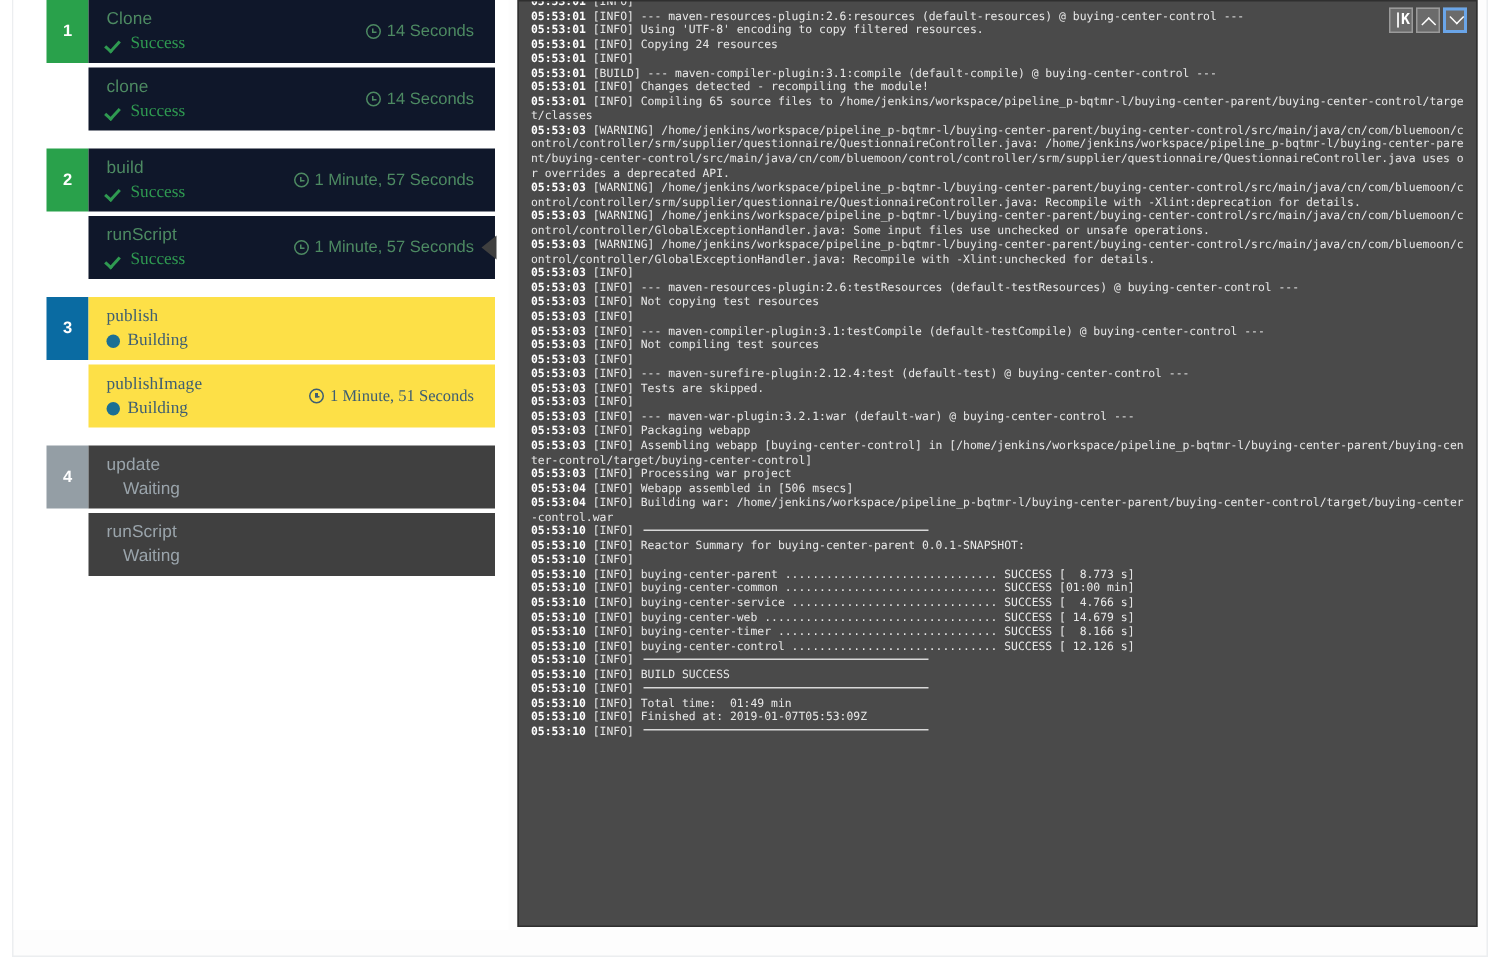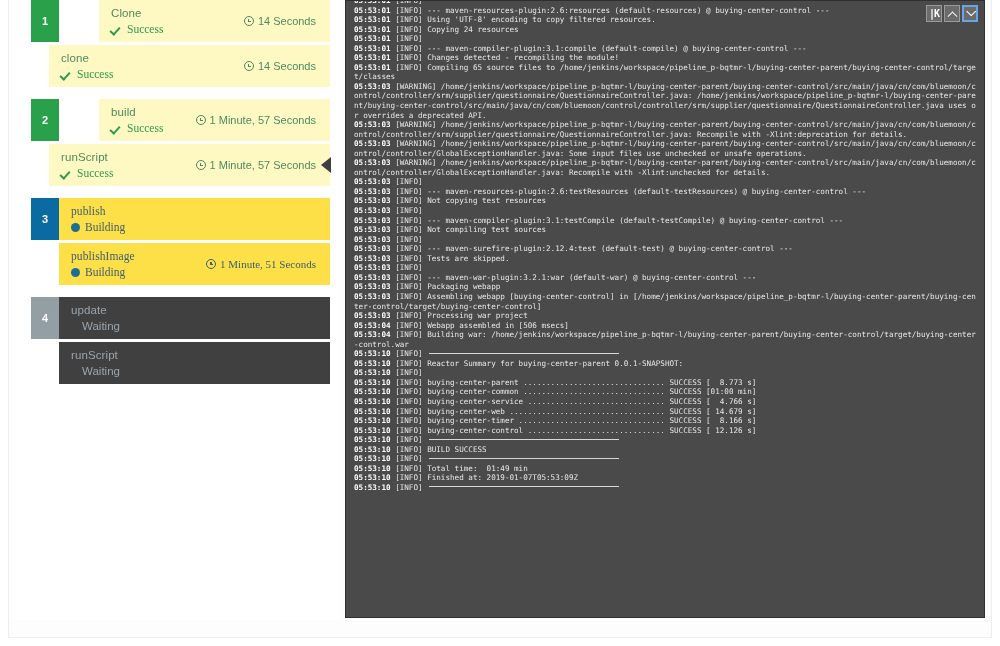--- a/index.html
+++ b/index.html
@@ -116,21 +116,21 @@
     align-items: center;
     gap: 4px;
     font-size: 11px;
     white-space: nowrap;
     padding-right: 4px;
   }
 
   
   .theme-success .stage-badge { background: #29a14b; }
   .theme-success .stage-body,
-  .theme-success.step-row { background: #fef9c3; margin-left: 40px; }
+  .theme-success.step-row { background: #0f172a; }
   .theme-success .step-title,
   .theme-success .step-status,
   .theme-success .duration { color: #4d8a62; }
   .theme-success .step-status { color: #2f9a51; font-family: Liberation Serif, serif; }
 
   .theme-building .stage-badge { background: #0a6ba2; }
   .theme-building .stage-body,
   .theme-building.step-row { background: #fde047; font-family: Liberation Serif, serif; }
   .theme-building .step-title,
   .theme-building .step-status,
@@ -454,21 +454,21 @@
         <div class="cbtn active">
           <span class="chev down"></span>
         </div>
       </div>
     <div class="console-inner" id="console-inner">
         <div class="log-line"><span class="ts">05:53:01 </span><span>[INFO]</span></div>
         <div class="log-line"><span class="ts">05:53:01 </span><span>[INFO] --- maven-resources-plugin:2.6:resources (default-resources) @ buying-center-control ---</span></div>
         <div class="log-line"><span class="ts">05:53:01 </span><span>[INFO] Using 'UTF-8' encoding to copy filtered resources.</span></div>
         <div class="log-line"><span class="ts">05:53:01 </span><span>[INFO] Copying 24 resources</span></div>
         <div class="log-line"><span class="ts">05:53:01 </span><span>[INFO]</span></div>
-        <div class="log-line"><span class="ts">05:53:01 </span><span>[INFO] --- maven-compiler-plugin:3.1:compile (default-compile) @ buying-center-control ---</span></div>
+        <div class="log-line"><span class="ts">05:53:01 </span><span>[BUILD] --- maven-compiler-plugin:3.1:compile (default-compile) @ buying-center-control ---</span></div>
         <div class="log-line"><span class="ts">05:53:01 </span><span>[INFO] Changes detected - recompiling the module!</span></div>
         <div class="log-line"><span class="ts">05:53:01 </span><span>[INFO] Compiling 65 source files to /home/jenkins/workspace/pipeline_p-bqtmr-l/buying-center-parent/buying-center-control/target/classes</span></div>
         <div class="log-line"><span class="ts">05:53:03 </span><span>[WARNING] /home/jenkins/workspace/pipeline_p-bqtmr-l/buying-center-parent/buying-center-control/src/main/java/cn/com/bluemoon/control/controller/srm/supplier/questionnaire/QuestionnaireController.java: /home/jenkins/workspace/pipeline_p-bqtmr-l/buying-center-parent/buying-center-control/src/main/java/cn/com/bluemoon/control/controller/srm/supplier/questionnaire/QuestionnaireController.java uses or overrides a deprecated API.</span></div>
         <div class="log-line"><span class="ts">05:53:03 </span><span>[WARNING] /home/jenkins/workspace/pipeline_p-bqtmr-l/buying-center-parent/buying-center-control/src/main/java/cn/com/bluemoon/control/controller/srm/supplier/questionnaire/QuestionnaireController.java: Recompile with -Xlint:deprecation for details.</span></div>
         <div class="log-line"><span class="ts">05:53:03 </span><span>[WARNING] /home/jenkins/workspace/pipeline_p-bqtmr-l/buying-center-parent/buying-center-control/src/main/java/cn/com/bluemoon/control/controller/GlobalExceptionHandler.java: Some input files use unchecked or unsafe operations.</span></div>
         <div class="log-line"><span class="ts">05:53:03 </span><span>[WARNING] /home/jenkins/workspace/pipeline_p-bqtmr-l/buying-center-parent/buying-center-control/src/main/java/cn/com/bluemoon/control/controller/GlobalExceptionHandler.java: Recompile with -Xlint:unchecked for details.</span></div>
         <div class="log-line"><span class="ts">05:53:03 </span><span>[INFO]</span></div>
         <div class="log-line"><span class="ts">05:53:03 </span><span>[INFO] --- maven-resources-plugin:2.6:testResources (default-testResources) @ buying-center-control ---</span></div>
         <div class="log-line"><span class="ts">05:53:03 </span><span>[INFO] Not copying test resources</span></div>
         <div class="log-line"><span class="ts">05:53:03 </span><span>[INFO]</span></div>

